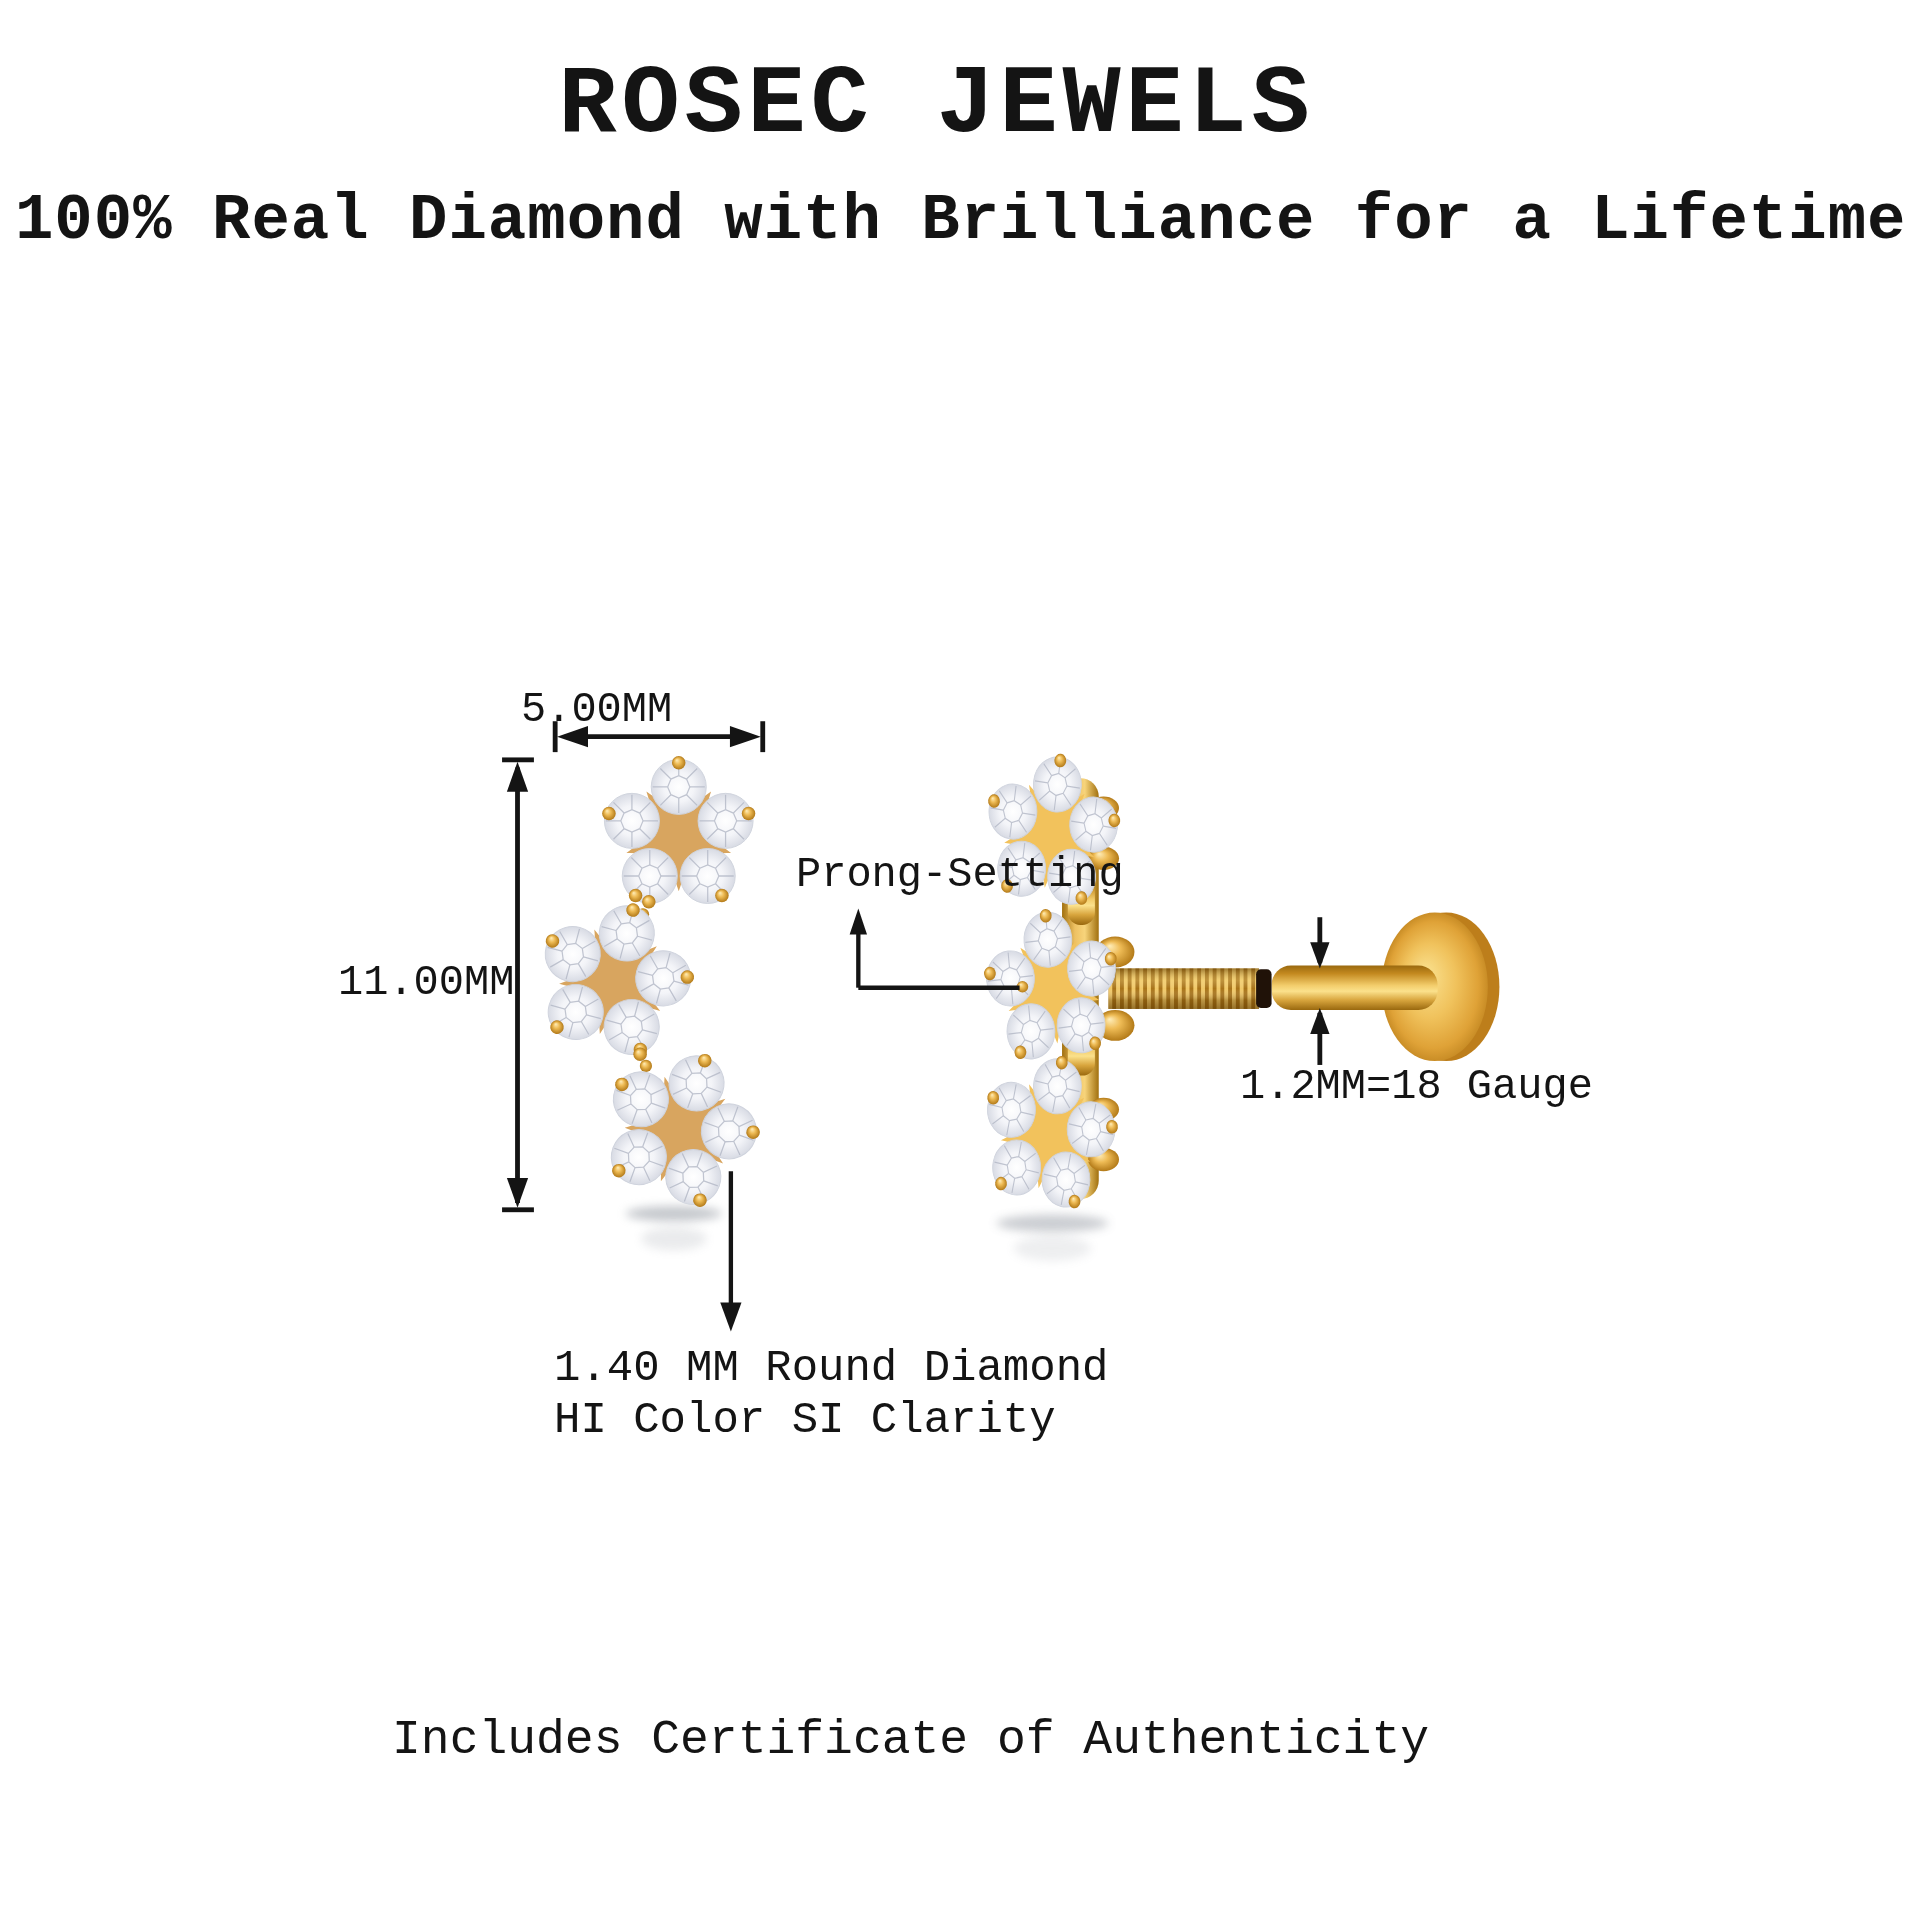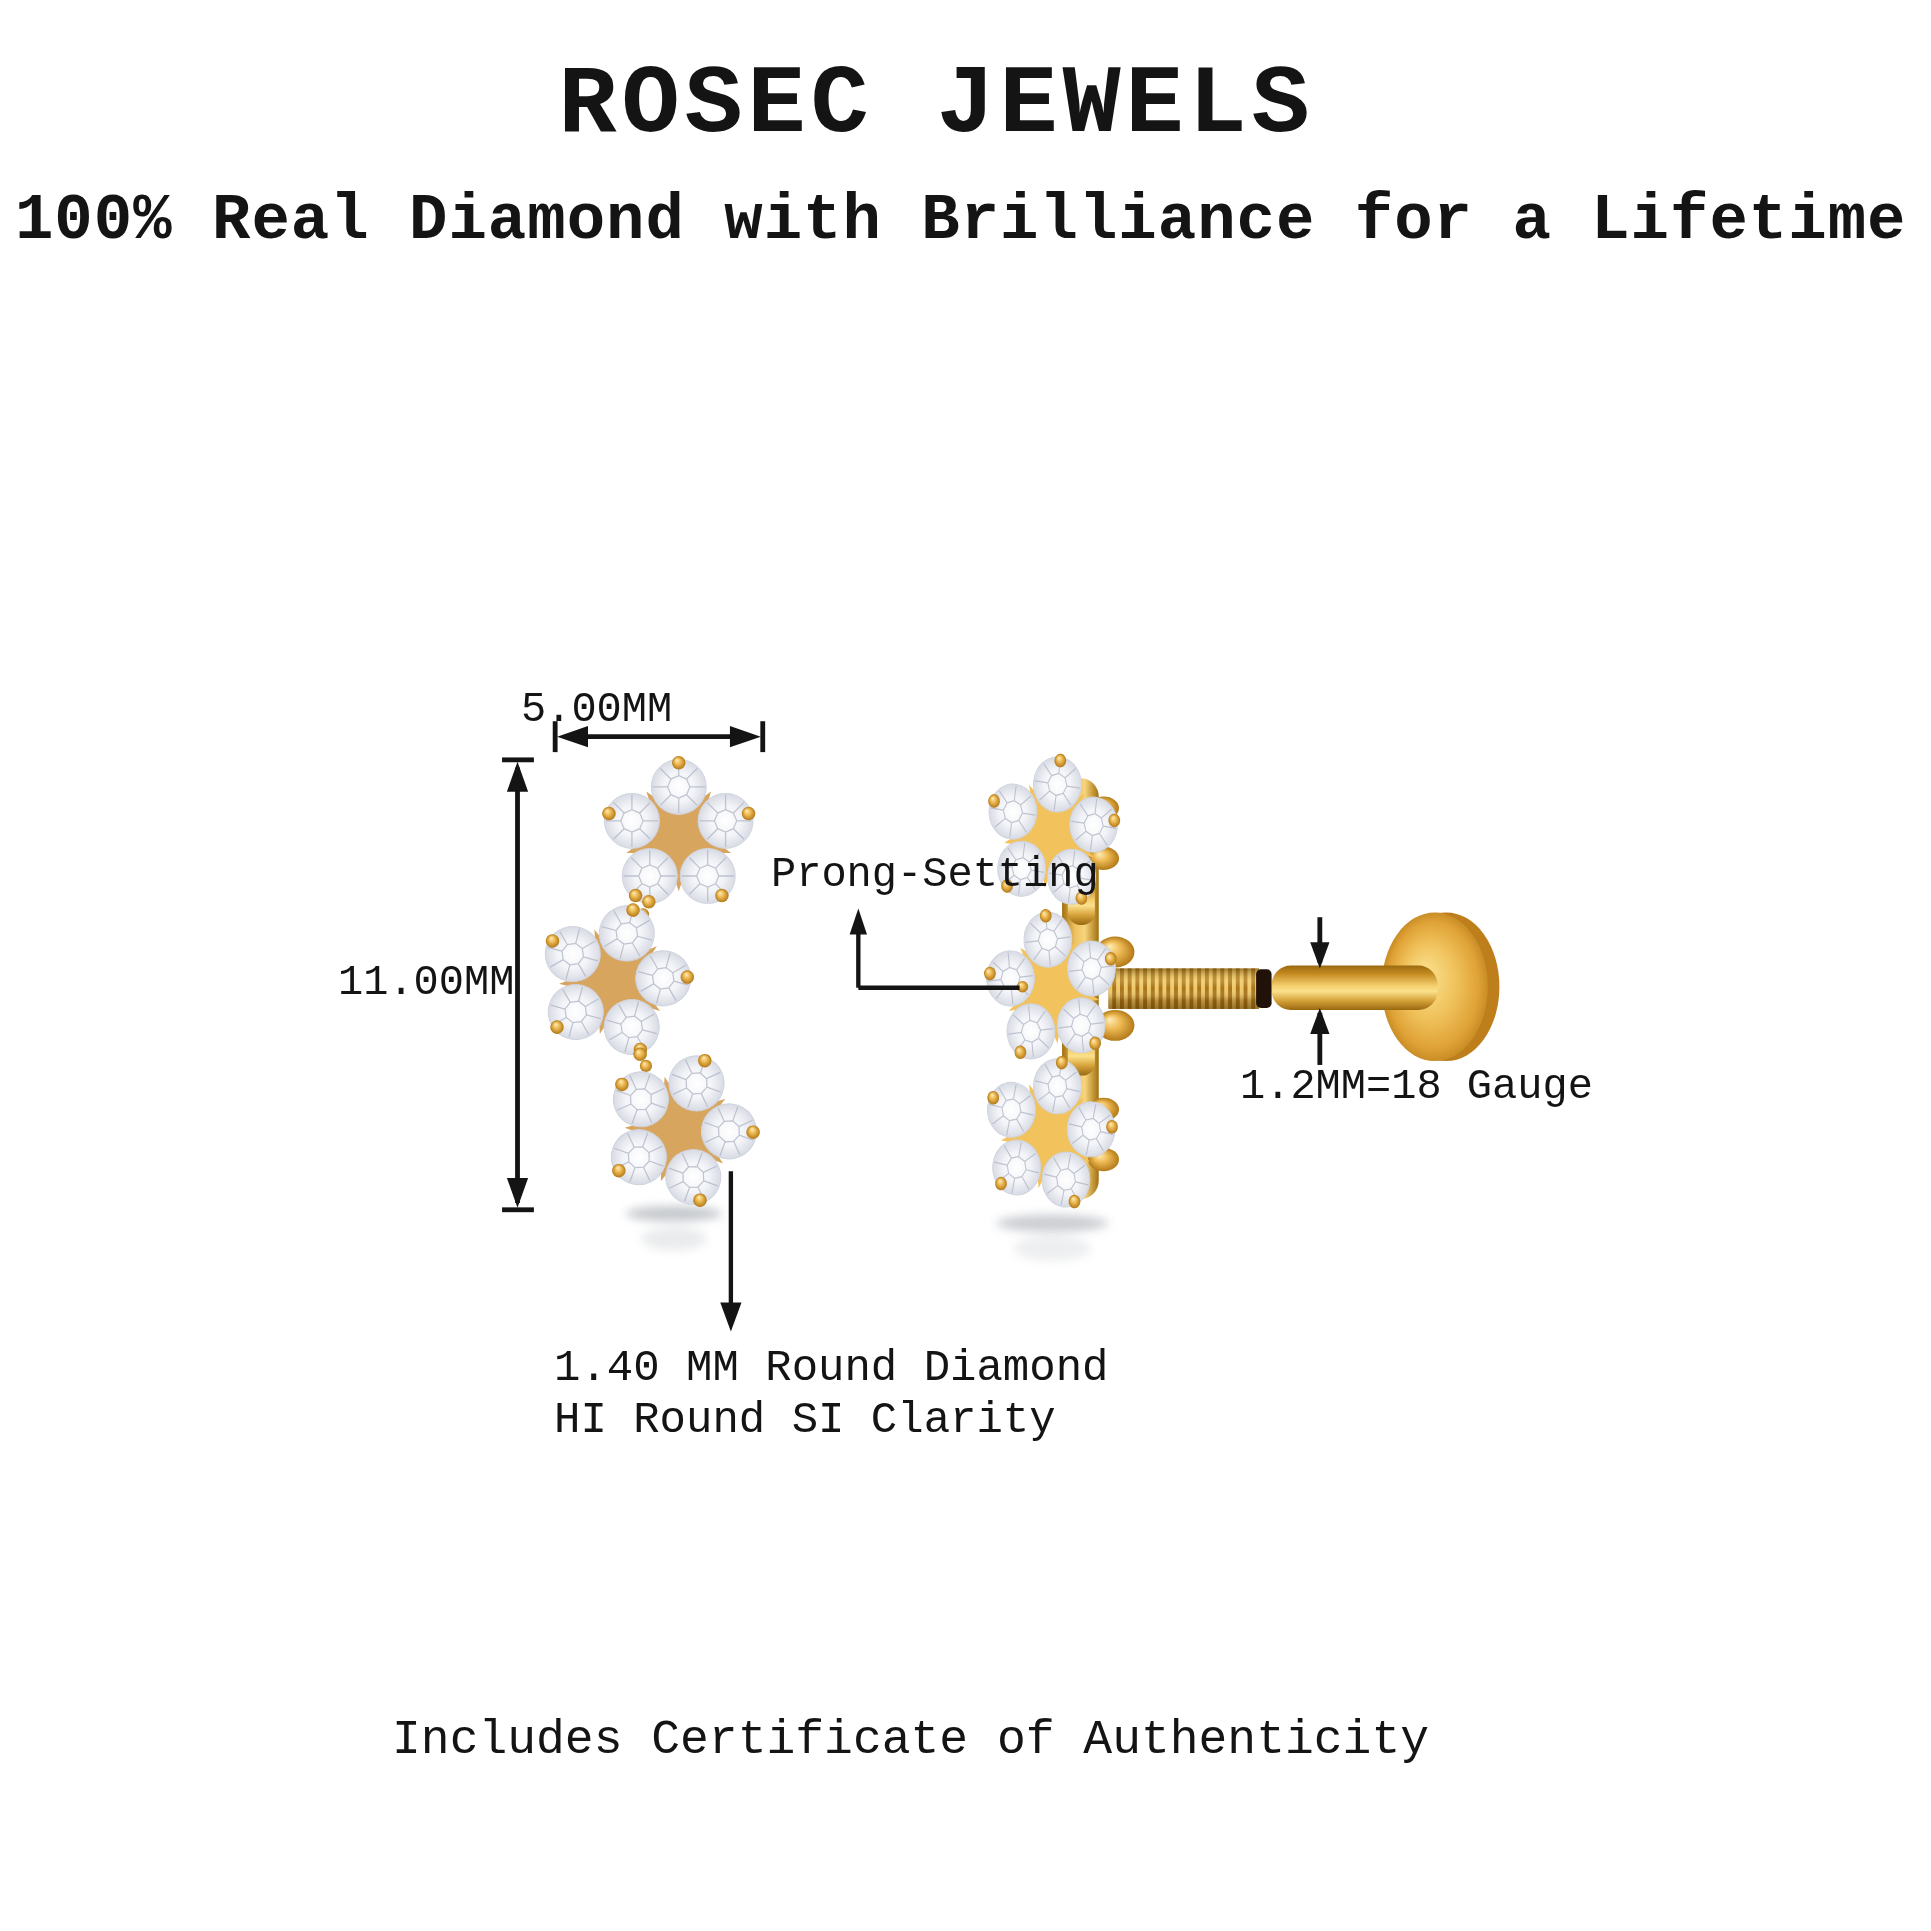--- a/index.html
+++ b/index.html
@@ -20,21 +20,21 @@
   }
   .brand-tagline{
     left:-4.8px;top:185px;width:1931px;text-align:center;
     font-size:64px;font-weight:bold;letter-spacing:1px;white-space:nowrap;
   }
   .anno{font-size:42px;line-height:1.1;white-space:nowrap;}
   .anno-center{text-align:left;}
   .anno-right{text-align:left;}
   .dim-width-label{left:521px;top:687px;width:270px;}
   .dim-height-label{left:338px;top:960px;width:169px;}
-  .prong-label{left:771px;top:852px;}
+  .prong-label{left:796px;top:852px;}
   .gauge-label{left:1240px;top:1064px;}
   .spec-label{left:554px;top:1342px;font-size:44px;line-height:52px;white-space:nowrap;}
   .certificate-note{
     left:-55px;top:1713px;width:1931px;text-align:center;
     font-size:48px;white-space:nowrap;
   }
   svg{position:absolute;left:0;top:0;}
 </style>
 </head>
 <body>
@@ -216,19 +216,19 @@
       </g>
     </g>
   </svg>
 
   <div class="abs anno anno-center dim-width-label">5.00MM</div>
   <div class="abs anno anno-right dim-height-label">11.00MM</div>
   <div class="abs anno prong-label">Prong-Setting</div>
   <div class="abs anno gauge-label">1.2MM=18 Gauge</div>
   <div class="abs spec-label">
     <div>1.40 MM Round Diamond</div>
-    <div>HI Round SI Clarity</div>
+    <div>HI Color SI Clarity</div>
   </div>
 
   <div class="abs certificate-note">Includes Certificate of Authenticity</div>
 
 </div>
 
 
 </body></html>

